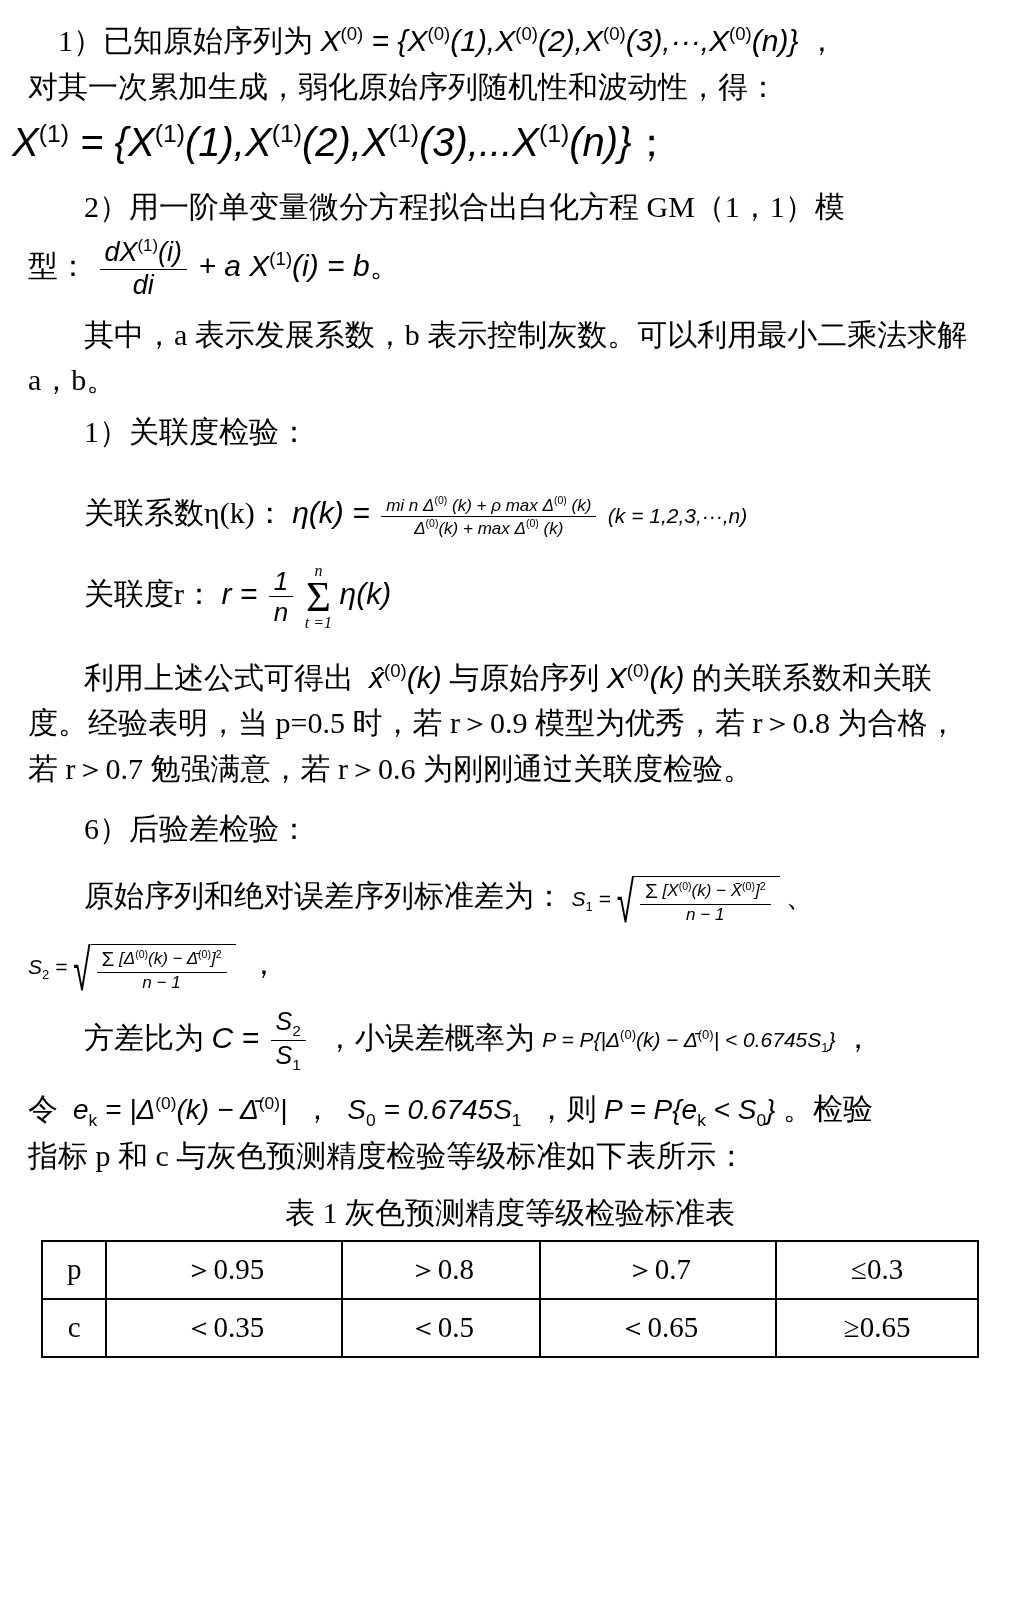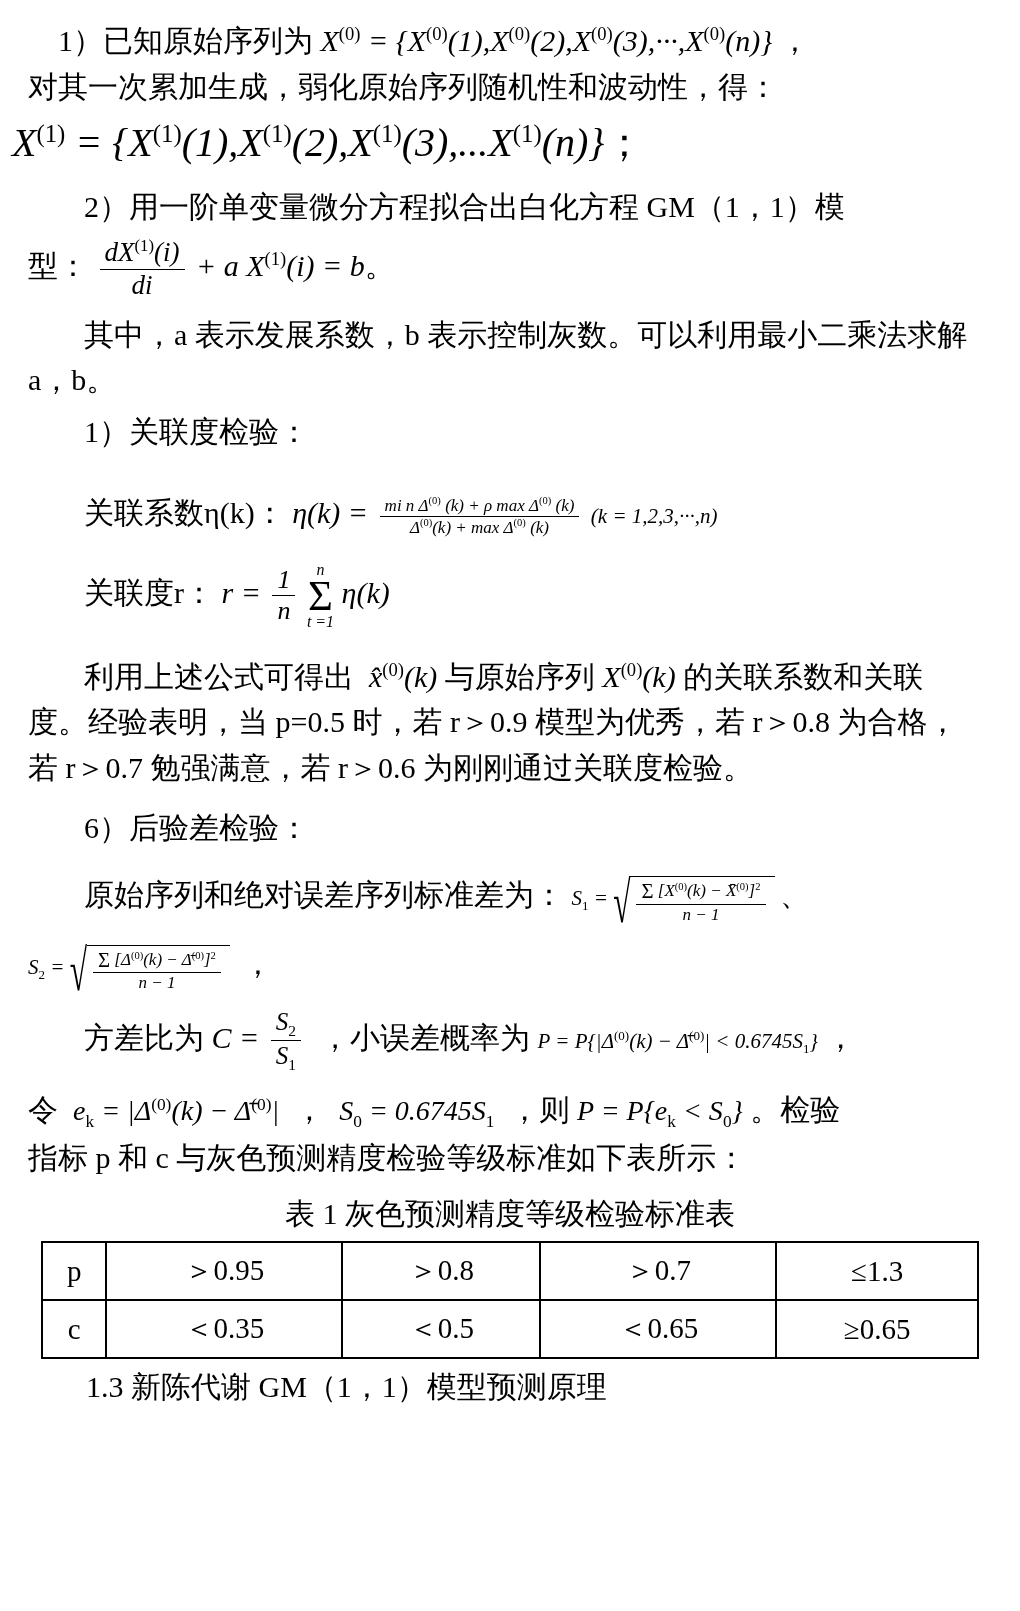--- a/index.html
+++ b/index.html
@@ -21,21 +21,21 @@
     padding: 0;
     box-sizing: border-box;
   }
   .para {
     margin: 0 46px 0 28px;
     font-size: 30px;
     line-height: 1.52;
   }
   .indent { text-indent: 58px; }
   .math {
-    font-family: Liberation Serif, serif;
+    font-family: Liberation Sans, sans-serif;
     font-style: italic;
   }
   .mathu { font-style: normal; }
   .sup {
     font-size: 0.62em;
     vertical-align: super;
     font-style: normal;
   }
   .sub {
     font-size: 0.62em;
@@ -270,27 +270,26 @@
 
   <div class="table-title">表 1 灰色预测精度等级检验标准表</div>
 
   <table class="grade">
     <tbody>
     <tr>
       <td>p</td>
       <td>＞0.95</td>
       <td>＞0.8</td>
       <td>＞0.7</td>
-      <td>≤1.3</td>
+      <td>≤0.3</td>
     </tr>
     <tr>
       <td>c</td>
       <td>＜0.35</td>
       <td>＜0.5</td>
       <td>＜0.65</td>
       <td>≥0.65</td>
     </tr>
   </tbody>
     </table>
 
-  <div class="last-line">1.3 新陈代谢 GM（1，1）模型预测原理</div>
 
 </div>
 
 </body></html>

